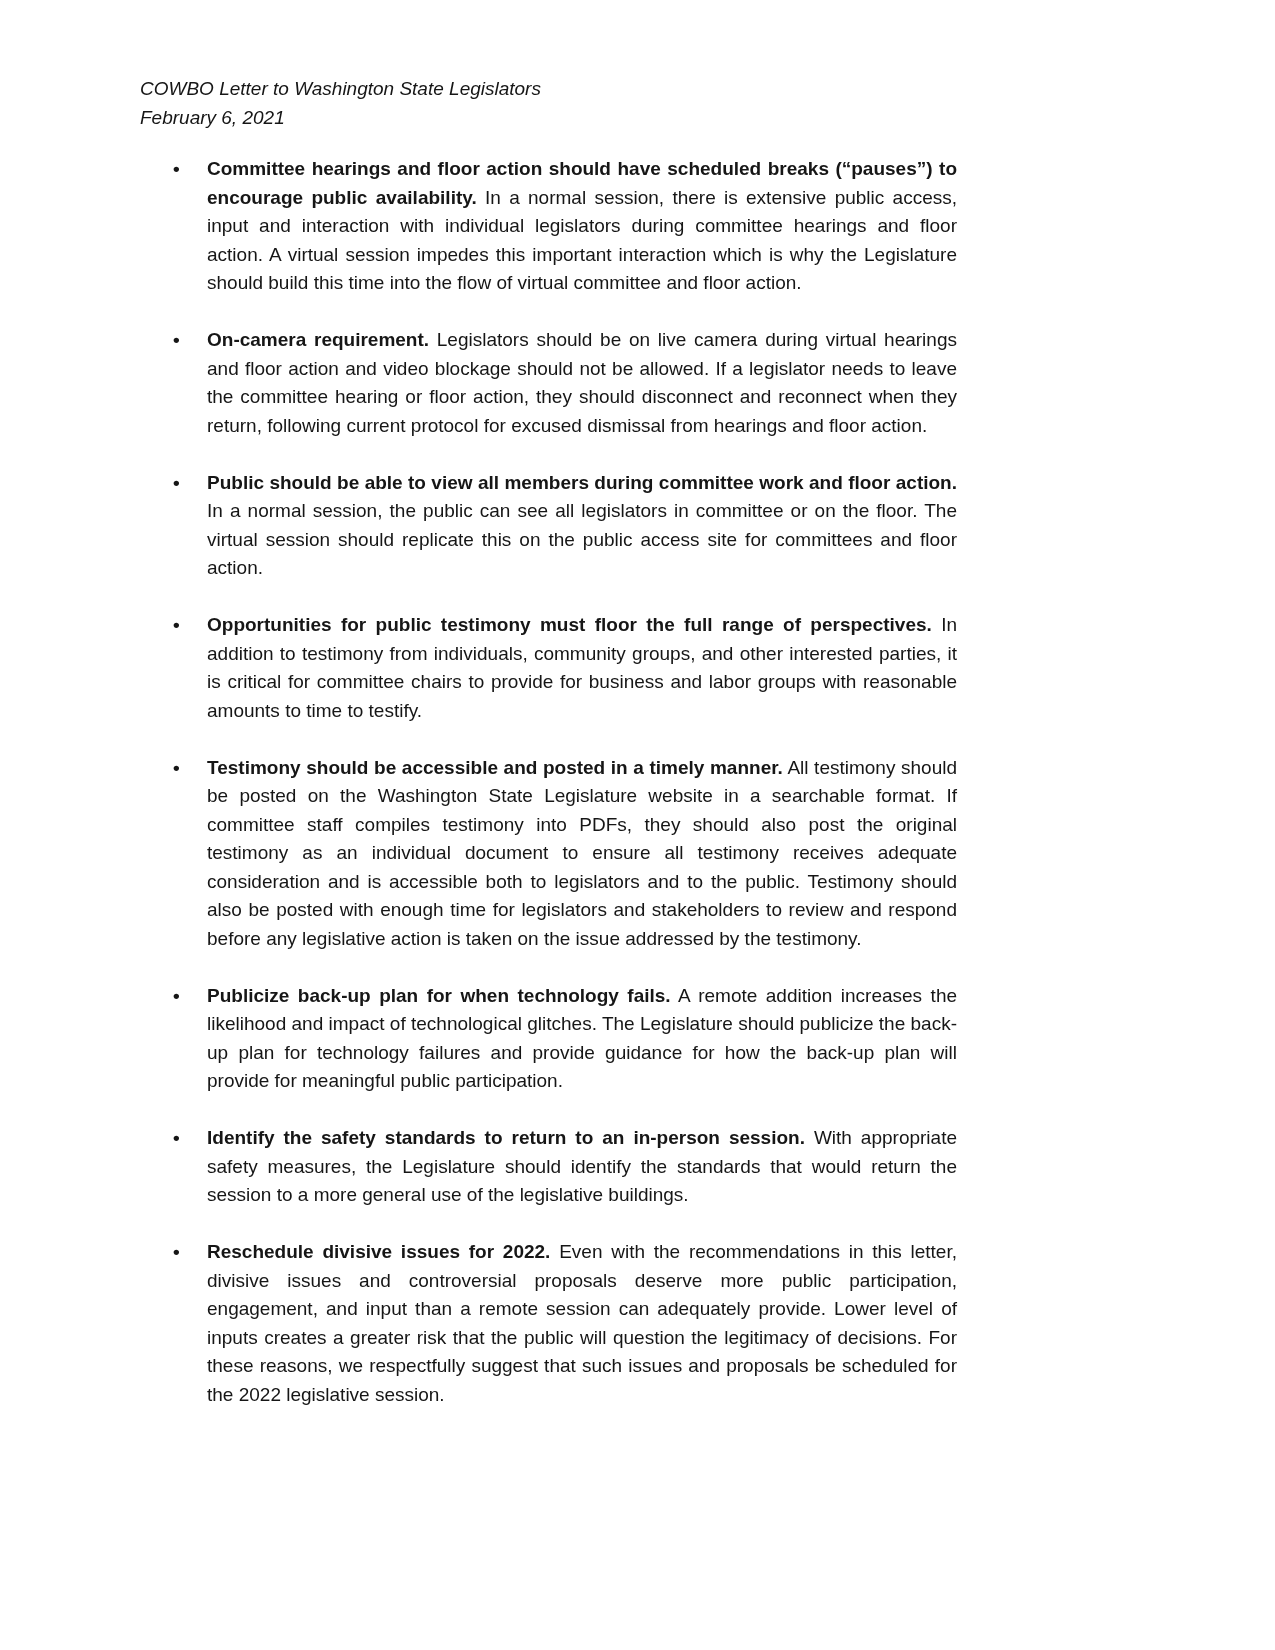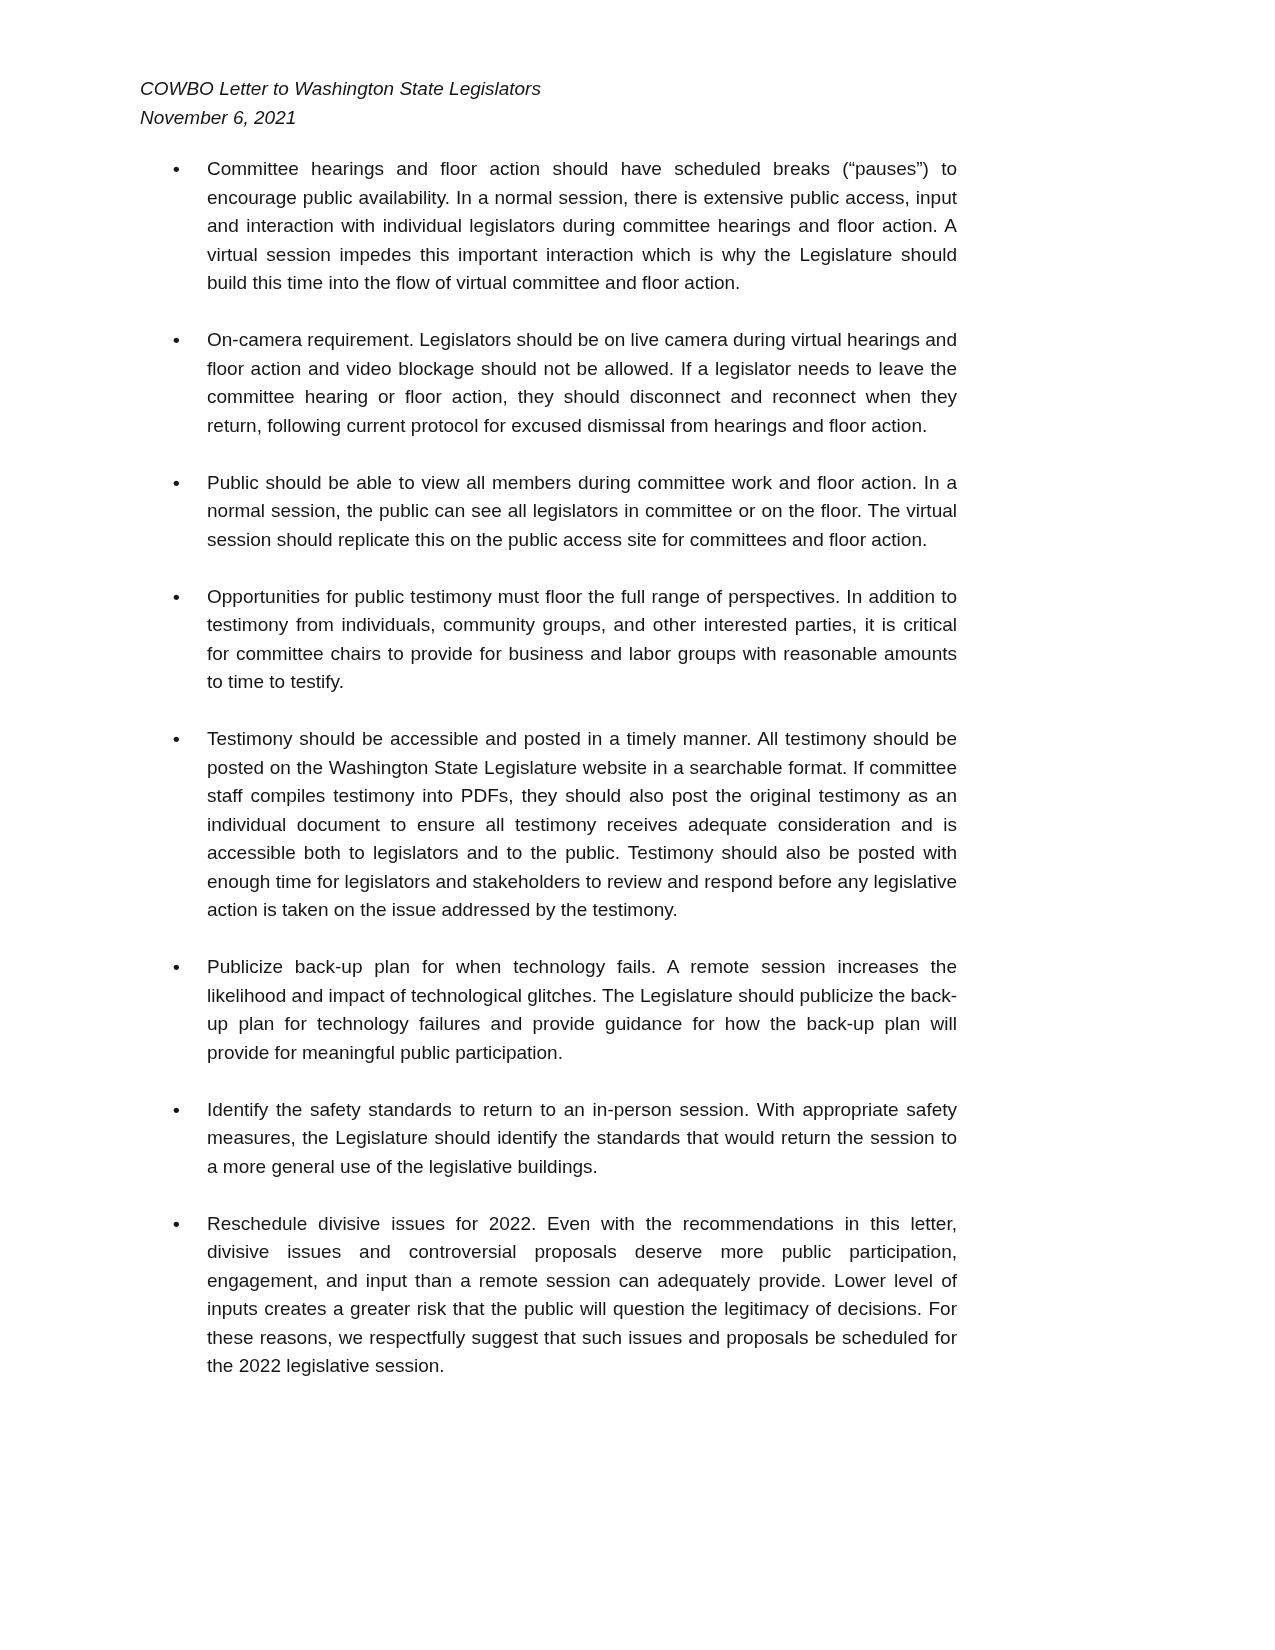--- a/index.html
+++ b/index.html
@@ -39,31 +39,31 @@
     text-align: justify;
     margin: 0 0 28.5px 0;
   }
   .bullet-marker {
     position: absolute;
     left: -34px;
     top: 0;
     font-weight: bold;
   }
   .bullet-lead {
-    font-weight: normal;
+    font-weight: bold;
   }
 </style>
 </head>
 <body>
 
 <div class="page">
 
   <header class="doc-header">
     <p>COWBO Letter to Washington State Legislators</p>
-    <p>November 6, 2021</p>
+    <p>February 6, 2021</p>
   </header>
 
   <ul class="bullet-list">
 
     <li class="bullet-item">
       <span class="bullet-marker">•</span>
       <span class="bullet-lead">Committee hearings and floor action should have scheduled breaks (“pauses”) to encourage public availability.</span><span class="bullet-text"> In a normal session, there is extensive public access, input and interaction with individual legislators during committee hearings and floor action.  A virtual session impedes this important interaction which is why the Legislature should build this time into the flow of virtual committee and floor action.</span>
     </li>
 
     <li class="bullet-item">
@@ -81,21 +81,21 @@
       <span class="bullet-lead">Opportunities for public testimony must floor the full range of perspectives.</span><span class="bullet-text"> In addition to testimony from individuals, community groups, and other interested parties, it is critical for committee chairs to provide for business and labor groups with reasonable amounts to time to testify.</span>
     </li>
 
     <li class="bullet-item">
       <span class="bullet-marker">•</span>
       <span class="bullet-lead">Testimony should be accessible and posted in a timely manner.</span><span class="bullet-text"> All testimony should be posted on the Washington State Legislature website in a searchable format. If committee staff compiles testimony into PDFs, they should also post the original testimony as an individual document to ensure all testimony receives adequate consideration and is accessible both to legislators and to the public. Testimony should also be posted with enough time for legislators and stakeholders to review and respond before any legislative action is taken on the issue addressed by the testimony.</span>
     </li>
 
     <li class="bullet-item">
       <span class="bullet-marker">•</span>
-      <span class="bullet-lead">Publicize back-up plan for when technology fails.</span><span class="bullet-text"> A remote session increases the likelihood and impact of technological glitches.  The Legislature should publicize the back-up plan for technology failures and provide guidance for how the back-up plan will provide for meaningful public participation.</span>
+      <span class="bullet-lead">Publicize back-up plan for when technology fails.</span><span class="bullet-text"> A remote addition increases the likelihood and impact of technological glitches.  The Legislature should publicize the back-up plan for technology failures and provide guidance for how the back-up plan will provide for meaningful public participation.</span>
     </li>
 
     <li class="bullet-item">
       <span class="bullet-marker">•</span>
       <span class="bullet-lead">Identify the safety standards to return to an in-person session.</span><span class="bullet-text"> With appropriate safety measures, the Legislature should identify the standards that would return the session to a more general use of the legislative buildings.</span>
     </li>
 
     <li class="bullet-item">
       <span class="bullet-marker">•</span>
       <span class="bullet-lead">Reschedule divisive issues for 2022.</span><span class="bullet-text"> Even with the recommendations in this letter, divisive issues and controversial proposals deserve more public participation, engagement, and input than a remote session can adequately provide.  Lower level of inputs creates a greater risk that the public will question the legitimacy of decisions.  For these reasons, we respectfully suggest that such issues and proposals be scheduled for the 2022 legislative session.</span>

